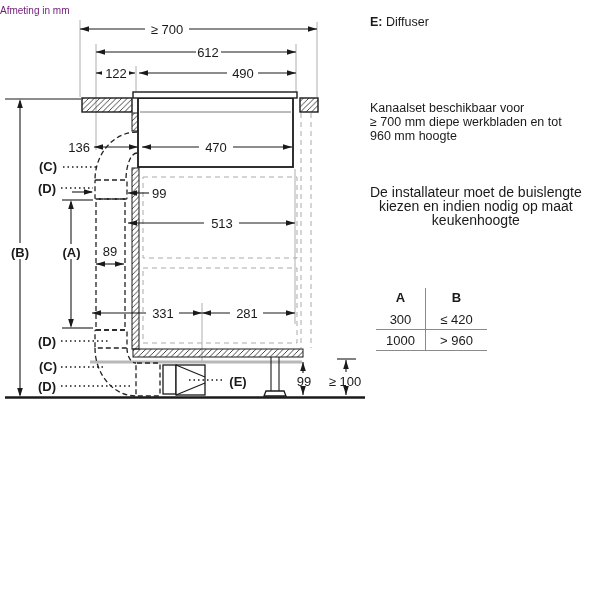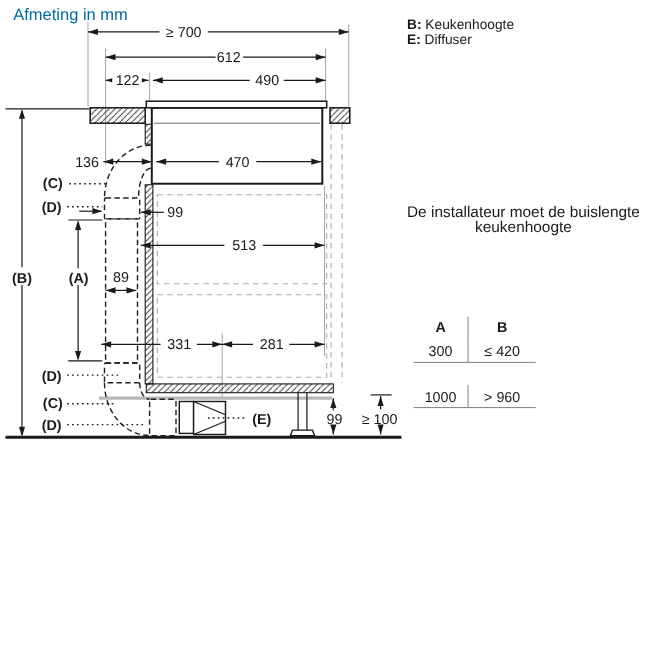--- a/index.html
+++ b/index.html
@@ -1,31 +1,31 @@
 <!DOCTYPE html>
 <html><head>
 <meta charset="utf-8">
 <style>
   html,body{margin:0;padding:0;background:#fff;}
   #stage{position:relative;width:600px;height:600px;background:#ffffff;overflow:hidden;
          font-family:"Liberation Sans",sans-serif;color:#1a1a1a;}
   #drawing{position:absolute;left:0;top:0;}
   .abs{position:absolute;}
-  #title{left:12px;top:5px;font-size:15px;color:#0369a1;}
+  #title{left:0;top:5px;font-size:10px;color:#701a75;}
   #legend{left:370px;top:15px;font-size:12.5px;line-height:14px;white-space:nowrap;}
   .legend-row b{font-weight:bold;}
   #note1{left:370px;top:101px;font-size:12.5px;line-height:14px;white-space:nowrap;}
   #note2{left:370px;top:185px;font-size:14px;line-height:14px;white-space:nowrap;text-align:center;}
   #abtable{left:376px;top:288px;font-size:13px;}
   .tbl{display:grid;grid-template-columns:49px 62px;}
   .tbl .cell{text-align:center;padding:3px 0 2px 0;}
   .tbl .hdr{font-weight:bold;padding:2px 0 4px 0;}
   .tbl .colB{border-left:1.5px solid #8a8a8a;}
   .tbl .r1{border-bottom:1.5px solid #8a8a8a;}
-  .tbl .r2{border-bottom:1.5px solid #8a8a8a;margin-top:20px;}
+  .tbl .r2{border-bottom:1.5px solid #8a8a8a;}
   
   text{font-family:"Liberation Sans",sans-serif;fill:#1a1a1a;}
   .dim{font-size:13px;}
   .part{font-size:13px;font-weight:bold;}
   .ln{stroke:#1a1a1a;stroke-width:1.1;fill:none;}
   .thick{stroke:#1a1a1a;stroke-width:1.8;fill:#fff;}
   .ext{stroke:#999;stroke-width:0.8;fill:none;}
   .lite{stroke:#aaa;stroke-width:1;fill:none;stroke-dasharray:5 4;}
   .ductdash{stroke:#222;stroke-width:1.3;fill:none;stroke-dasharray:5 3;}
   .dots{stroke:#1a1a1a;stroke-width:1.3;fill:none;stroke-dasharray:1.5 3;}
@@ -211,27 +211,32 @@
     <text class="part" x="47" y="193" text-anchor="middle">(D)</text>
     <text class="part" x="47" y="346" text-anchor="middle">(D)</text>
     <text class="part" x="48" y="371" text-anchor="middle">(C)</text>
     <text class="part" x="47" y="391" text-anchor="middle">(D)</text>
     <text class="part" x="238" y="385.5" text-anchor="middle">(E)</text>
   </svg>
 
   <div class="abs" id="title">Afmeting in mm</div>
 
   <div class="abs" id="legend">
-    <div class="legend-row"><b>B:</b> <span>Keukenhoogte</span></div>
     <div class="legend-row"><b>E:</b> <span>Diffuser</span></div>
   </div>
 
+  <div class="abs" id="note1">
+    <div>Kanaalset beschikbaar voor</div>
+    <div>≥ 700 mm diepe werkbladen en tot</div>
+    <div>960 mm hoogte</div>
+  </div>
 
   <div class="abs" id="note2">
     <div>De installateur moet de buislengte</div>
+    <div>kiezen en indien nodig op maat</div>
     <div>keukenhoogte</div>
   </div>
 
   <div class="abs" id="abtable">
     <div class="tbl">
       <div class="cell hdr">A</div>
       <div class="cell hdr colB">B</div>
       <div class="cell r1">300</div>
       <div class="cell r1 colB">≤ 420</div>
       <div class="cell r2">1000</div>

